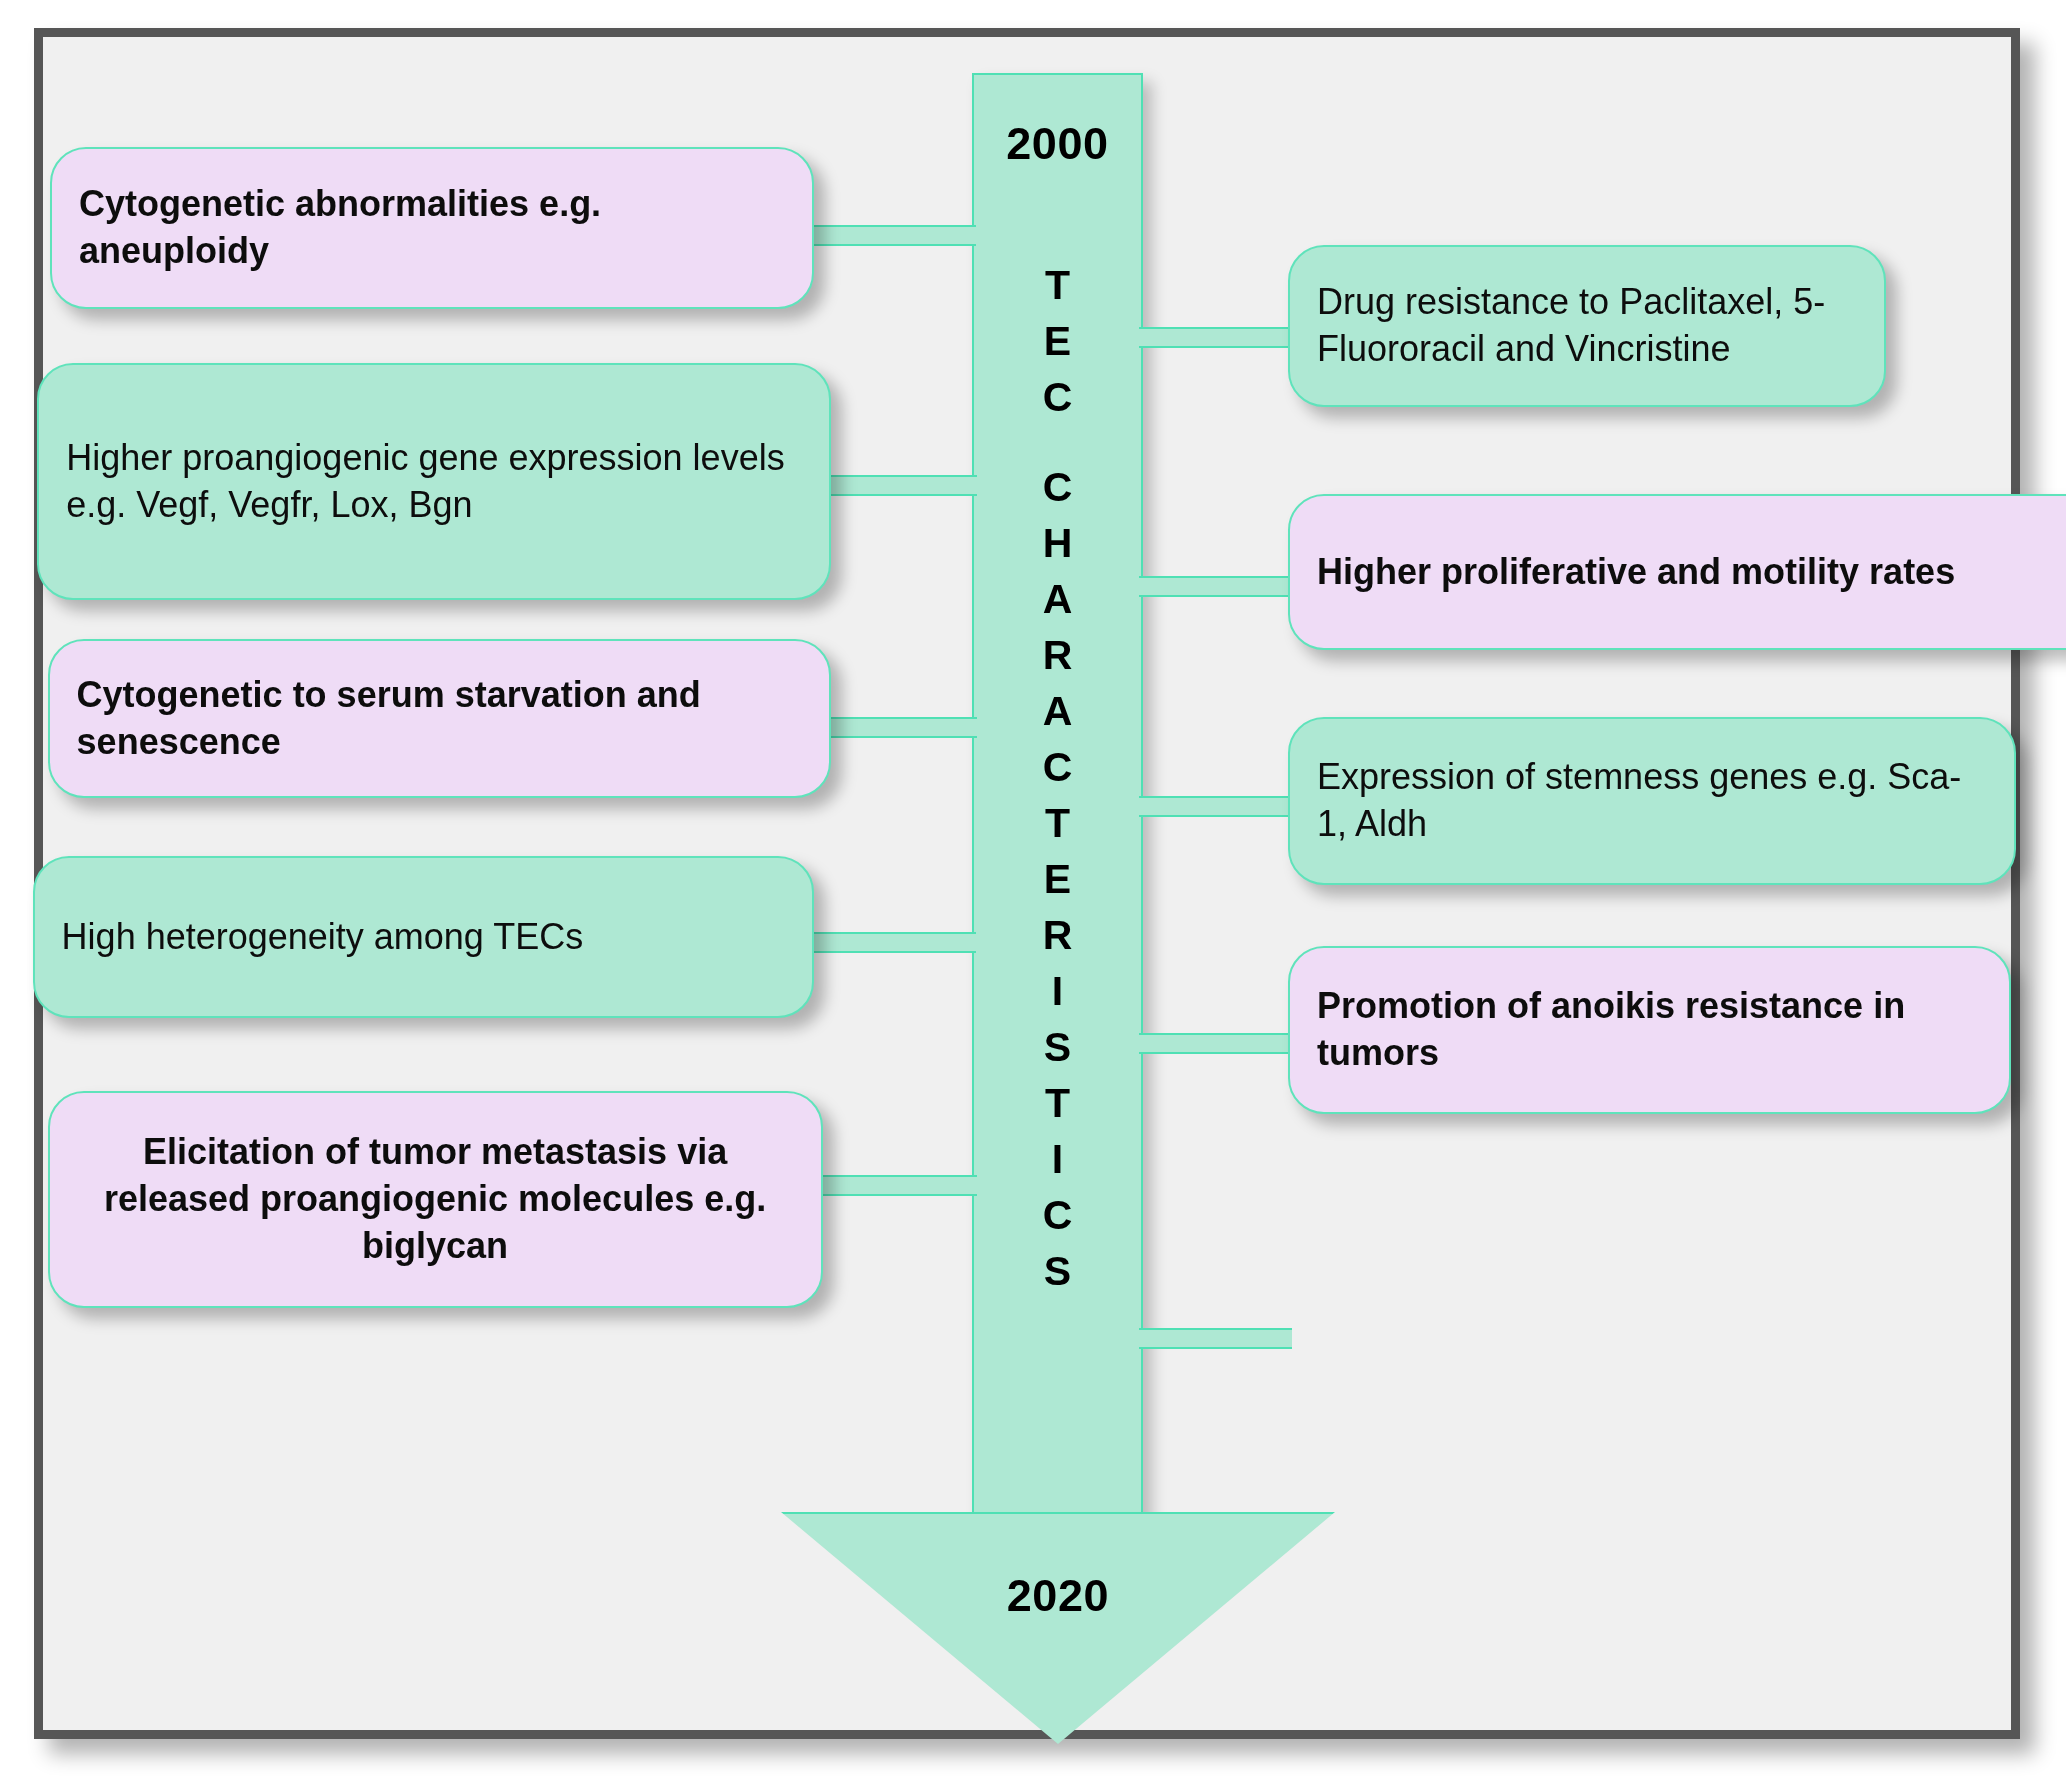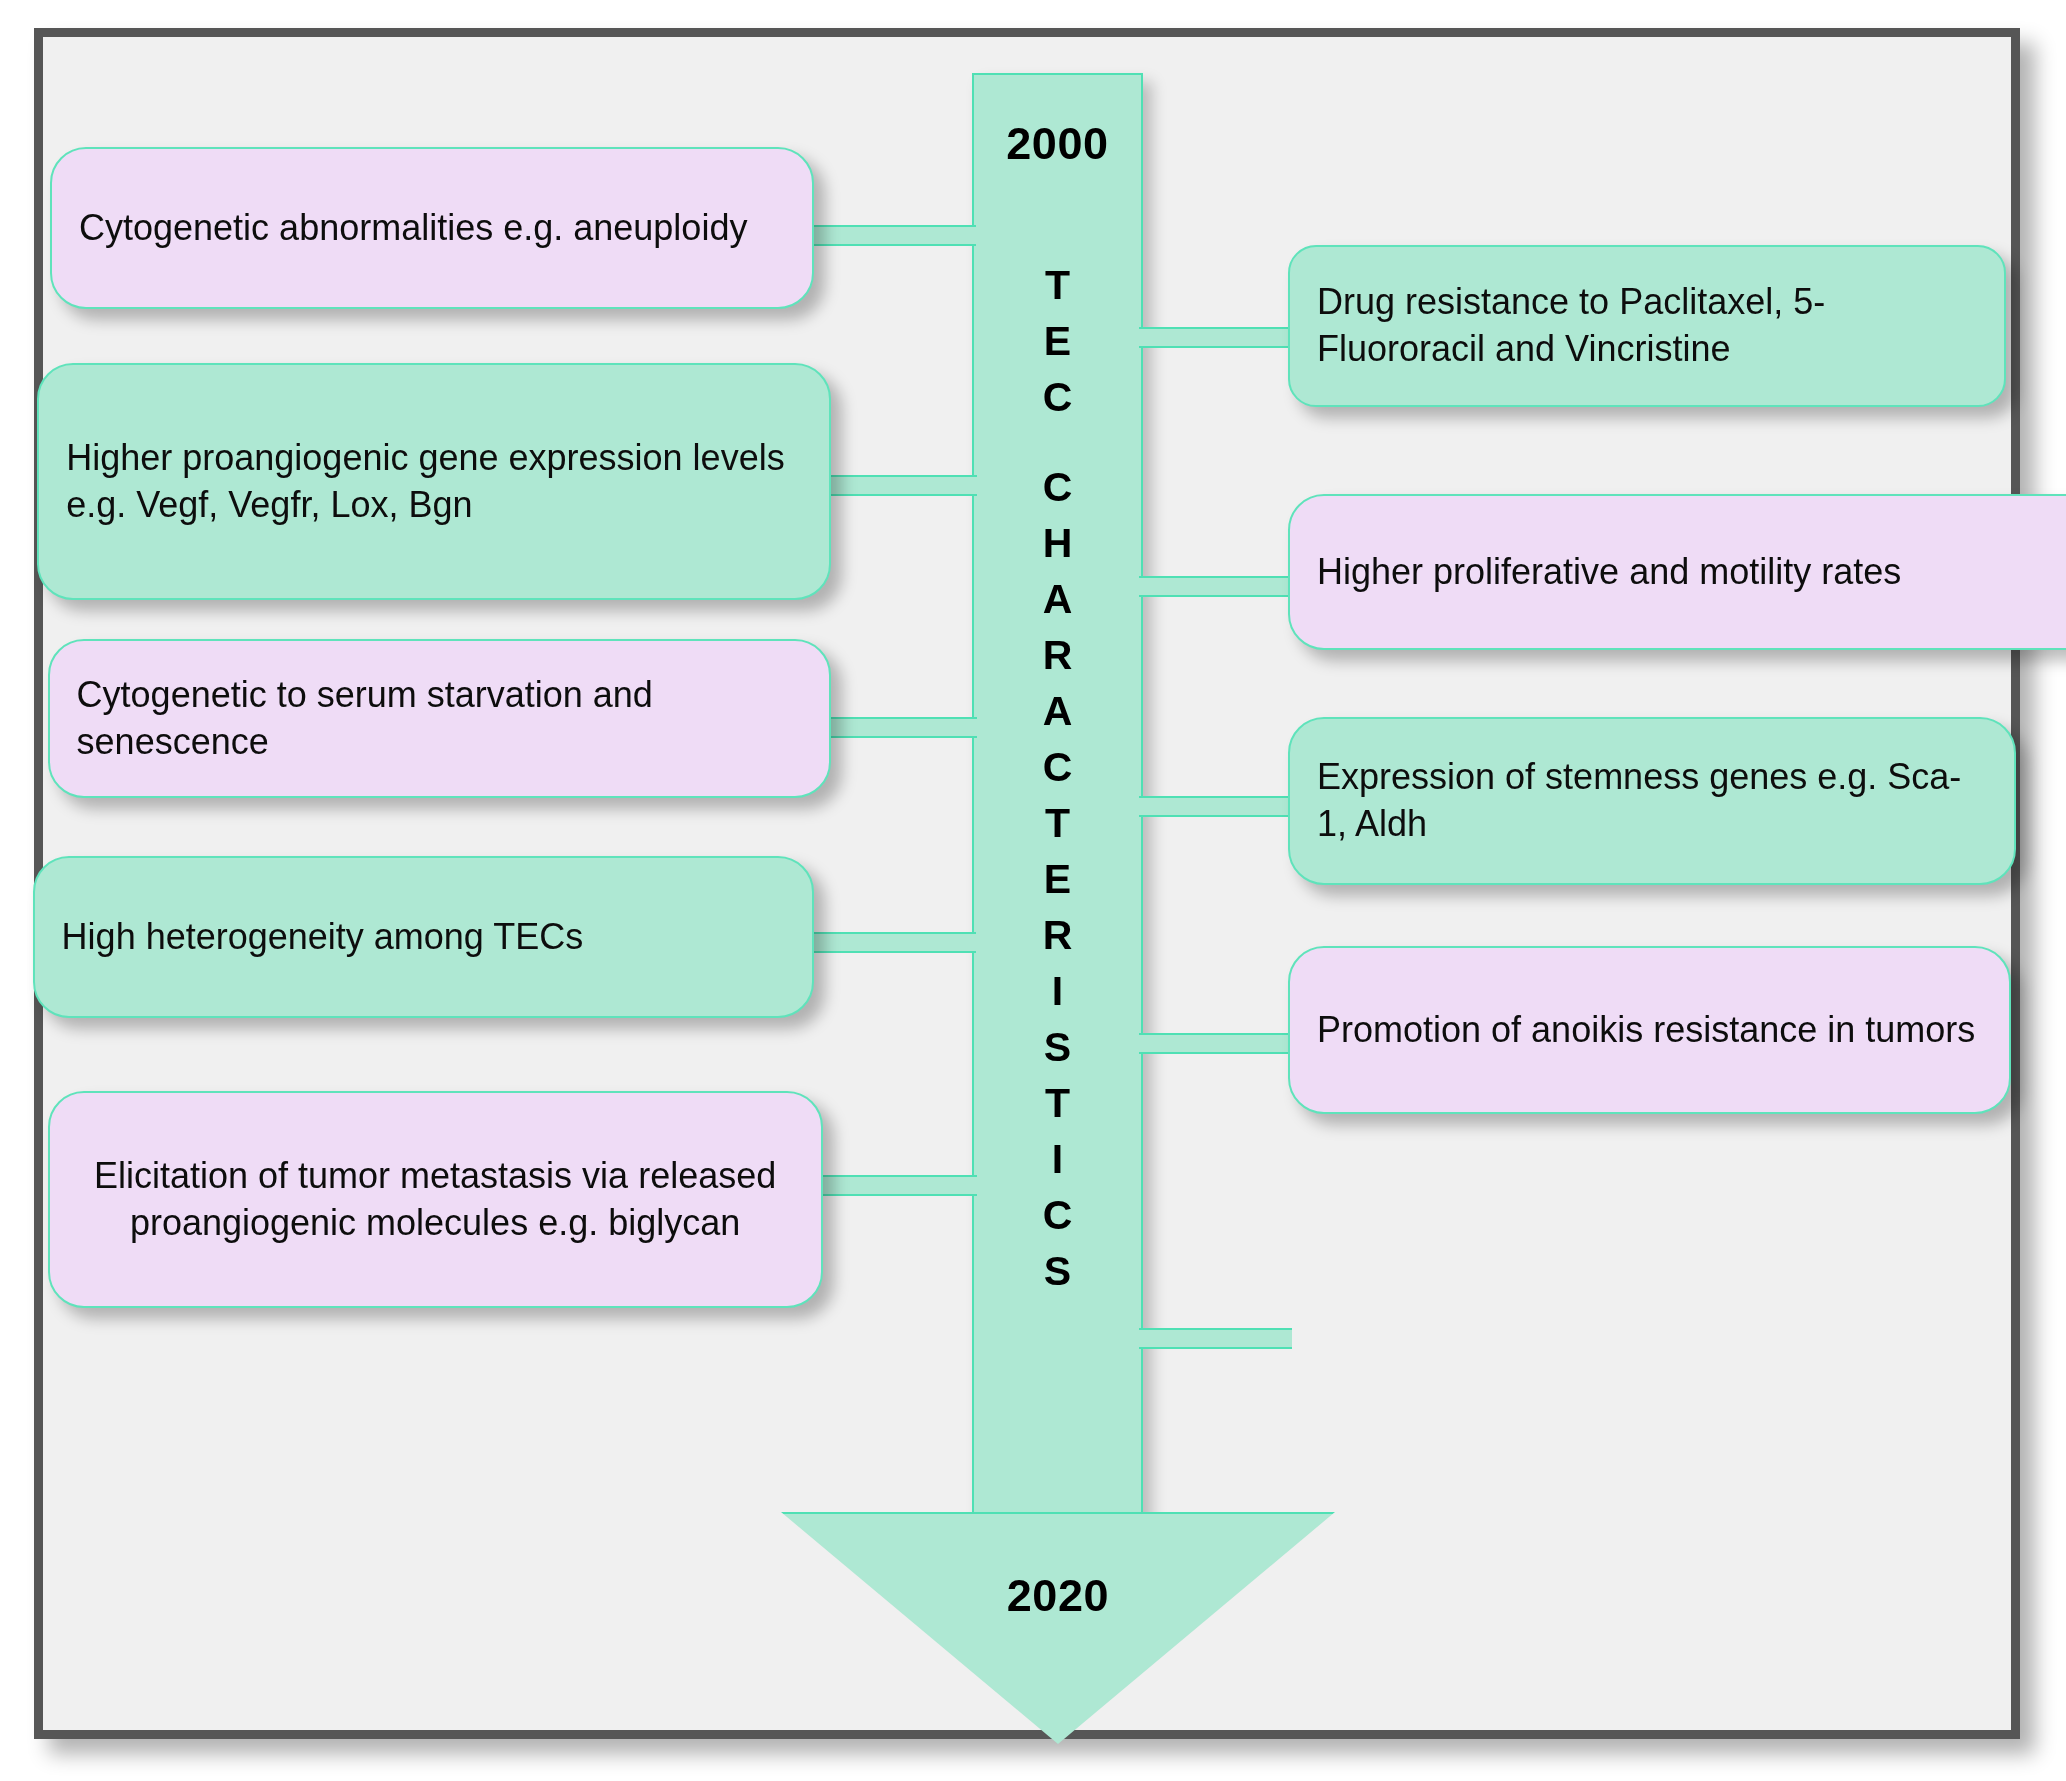--- a/index.html
+++ b/index.html
@@ -112,21 +112,21 @@
     align-items: center;
     box-shadow: 10.4px 10.4px 15px rgba(0,0,0,0.26);
   }
   .card .card-text {
     font-size: 36px;
     line-height: 1.30;
     color: #0d0d0d;
     padding: 0 27px;
     width: 100%;
   }
-  .card.pink  { background: #efdcf6; }
+  .card.pink  { background: #efdcf6; font-weight: bold; }
   .card.green { background: #aee8d3; }
 </style>
 </head>
 <body>
 
 <div id="stage">
   <div id="frame">
     <div id="canvas">
 
       <div class="arrow-shaft"></div>
@@ -186,21 +186,21 @@
       </div>
 
       <div class="card green" style="left:-10.4px; top:819px; width:781px; height:162px;">
         <div class="card-text">High heterogeneity among TECs</div>
       </div>
 
       <div class="card pink" style="left:4.6px; top:1054px; width:775px; height:217px;text-align:center;">
         <div class="card-text">Elicitation of tumor metastasis via released proangiogenic molecules e.g. biglycan</div>
       </div>
 
-      <div class="card green" style="left:1245px; top:208px; width:718px; height:162px;border-radius:28px;">
+      <div class="card green" style="left:1245px; top:208px; width:598px; height:162px;">
         <div class="card-text">Drug resistance to Paclitaxel, 5-Fluororacil and Vincristine</div>
       </div>
 
       <div class="card pink" style="left:1245px; top:457px; width:847px; height:156px;">
         <div class="card-text">Higher proliferative and motility rates</div>
       </div>
 
       <div class="card green" style="left:1245px; top:680px; width:728px; height:168px;align-items:center;">
         <div class="card-text">Expression of stemness genes e.g. Sca-1, Aldh</div>
       </div>

